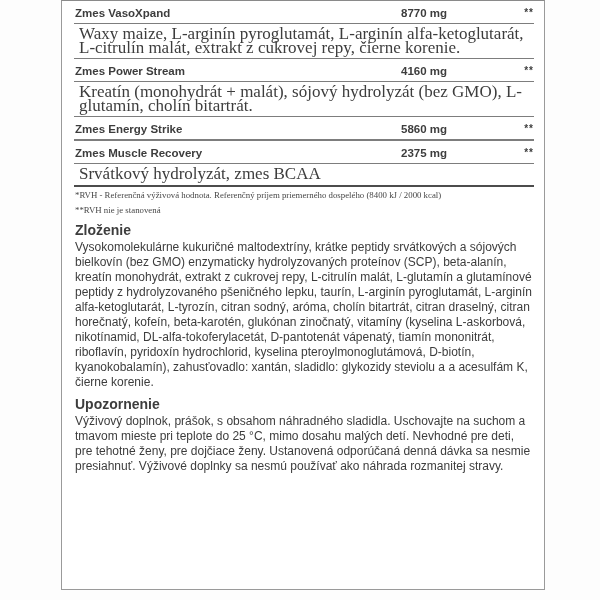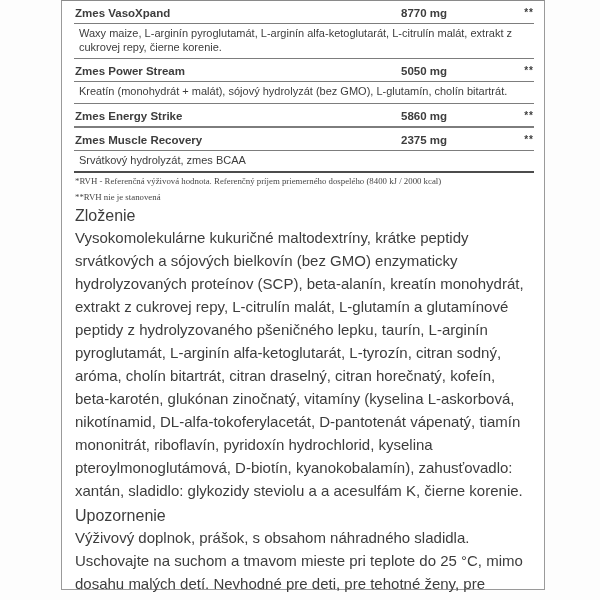--- a/index.html
+++ b/index.html
@@ -52,41 +52,42 @@
     border-top: 1px solid #7d7d7d;
     height: 0;
     margin: 0;
   }
   .rule-thick {
     border-top: 2px solid #4c4c4c;
     height: 0;
     margin: 0;
   }
   .blend-desc {
-    font-size: 11px;
+    font-size: 17px;
     line-height: 13.5px;
     padding: 3px 2px 4px 5px;
+    font-family: Liberation Serif, serif;
   }
   .footnote {
     font-size: 8.8px;
     line-height: 10.5px;
     padding: 3px 2px 0 1px;
     color: #474747;
     font-family: Liberation Serif, serif;
   }
   .footnote.second { padding-top: 5px; }
   .sec-heading {
-    font-weight: normal;
-    font-size: 16px;
+    font-weight: bold;
+    font-size: 14px;
     line-height: 14px;
     padding: 7px 0 2px 1px;
   }
   .sec-body {
-    font-size: 15px;
-    line-height: 23px;
+    font-size: 12px;
+    line-height: 15px;
     padding: 1px 1px 0 1px;
   }
 </style>
 </head>
 <body>
 
 <div class="page">
   <div class="panel">
 
     <div>
@@ -96,21 +97,21 @@
         <span class="b-note">**</span>
       </div>
       <div class="rule"></div>
       <div class="blend-desc">Waxy maize, L-arginín pyroglutamát, L-arginín alfa-ketoglutarát, L-citrulín malát, extrakt z cukrovej repy, čierne korenie.</div>
       <div class="rule"></div>
     </div>
 
     <div>
       <div class="blend-head">
         <span class="b-name">Zmes Power Stream</span>
-        <span class="b-amount">5050 mg</span>
+        <span class="b-amount">4160 mg</span>
         <span class="b-note">**</span>
       </div>
       <div class="rule"></div>
       <div class="blend-desc">Kreatín (monohydrát + malát), sójový hydrolyzát (bez GMO), L-glutamín, cholín bitartrát.</div>
       <div class="rule"></div>
     </div>
 
     <div>
       <div class="blend-head">
         <span class="b-name">Zmes Energy Strike</span>

